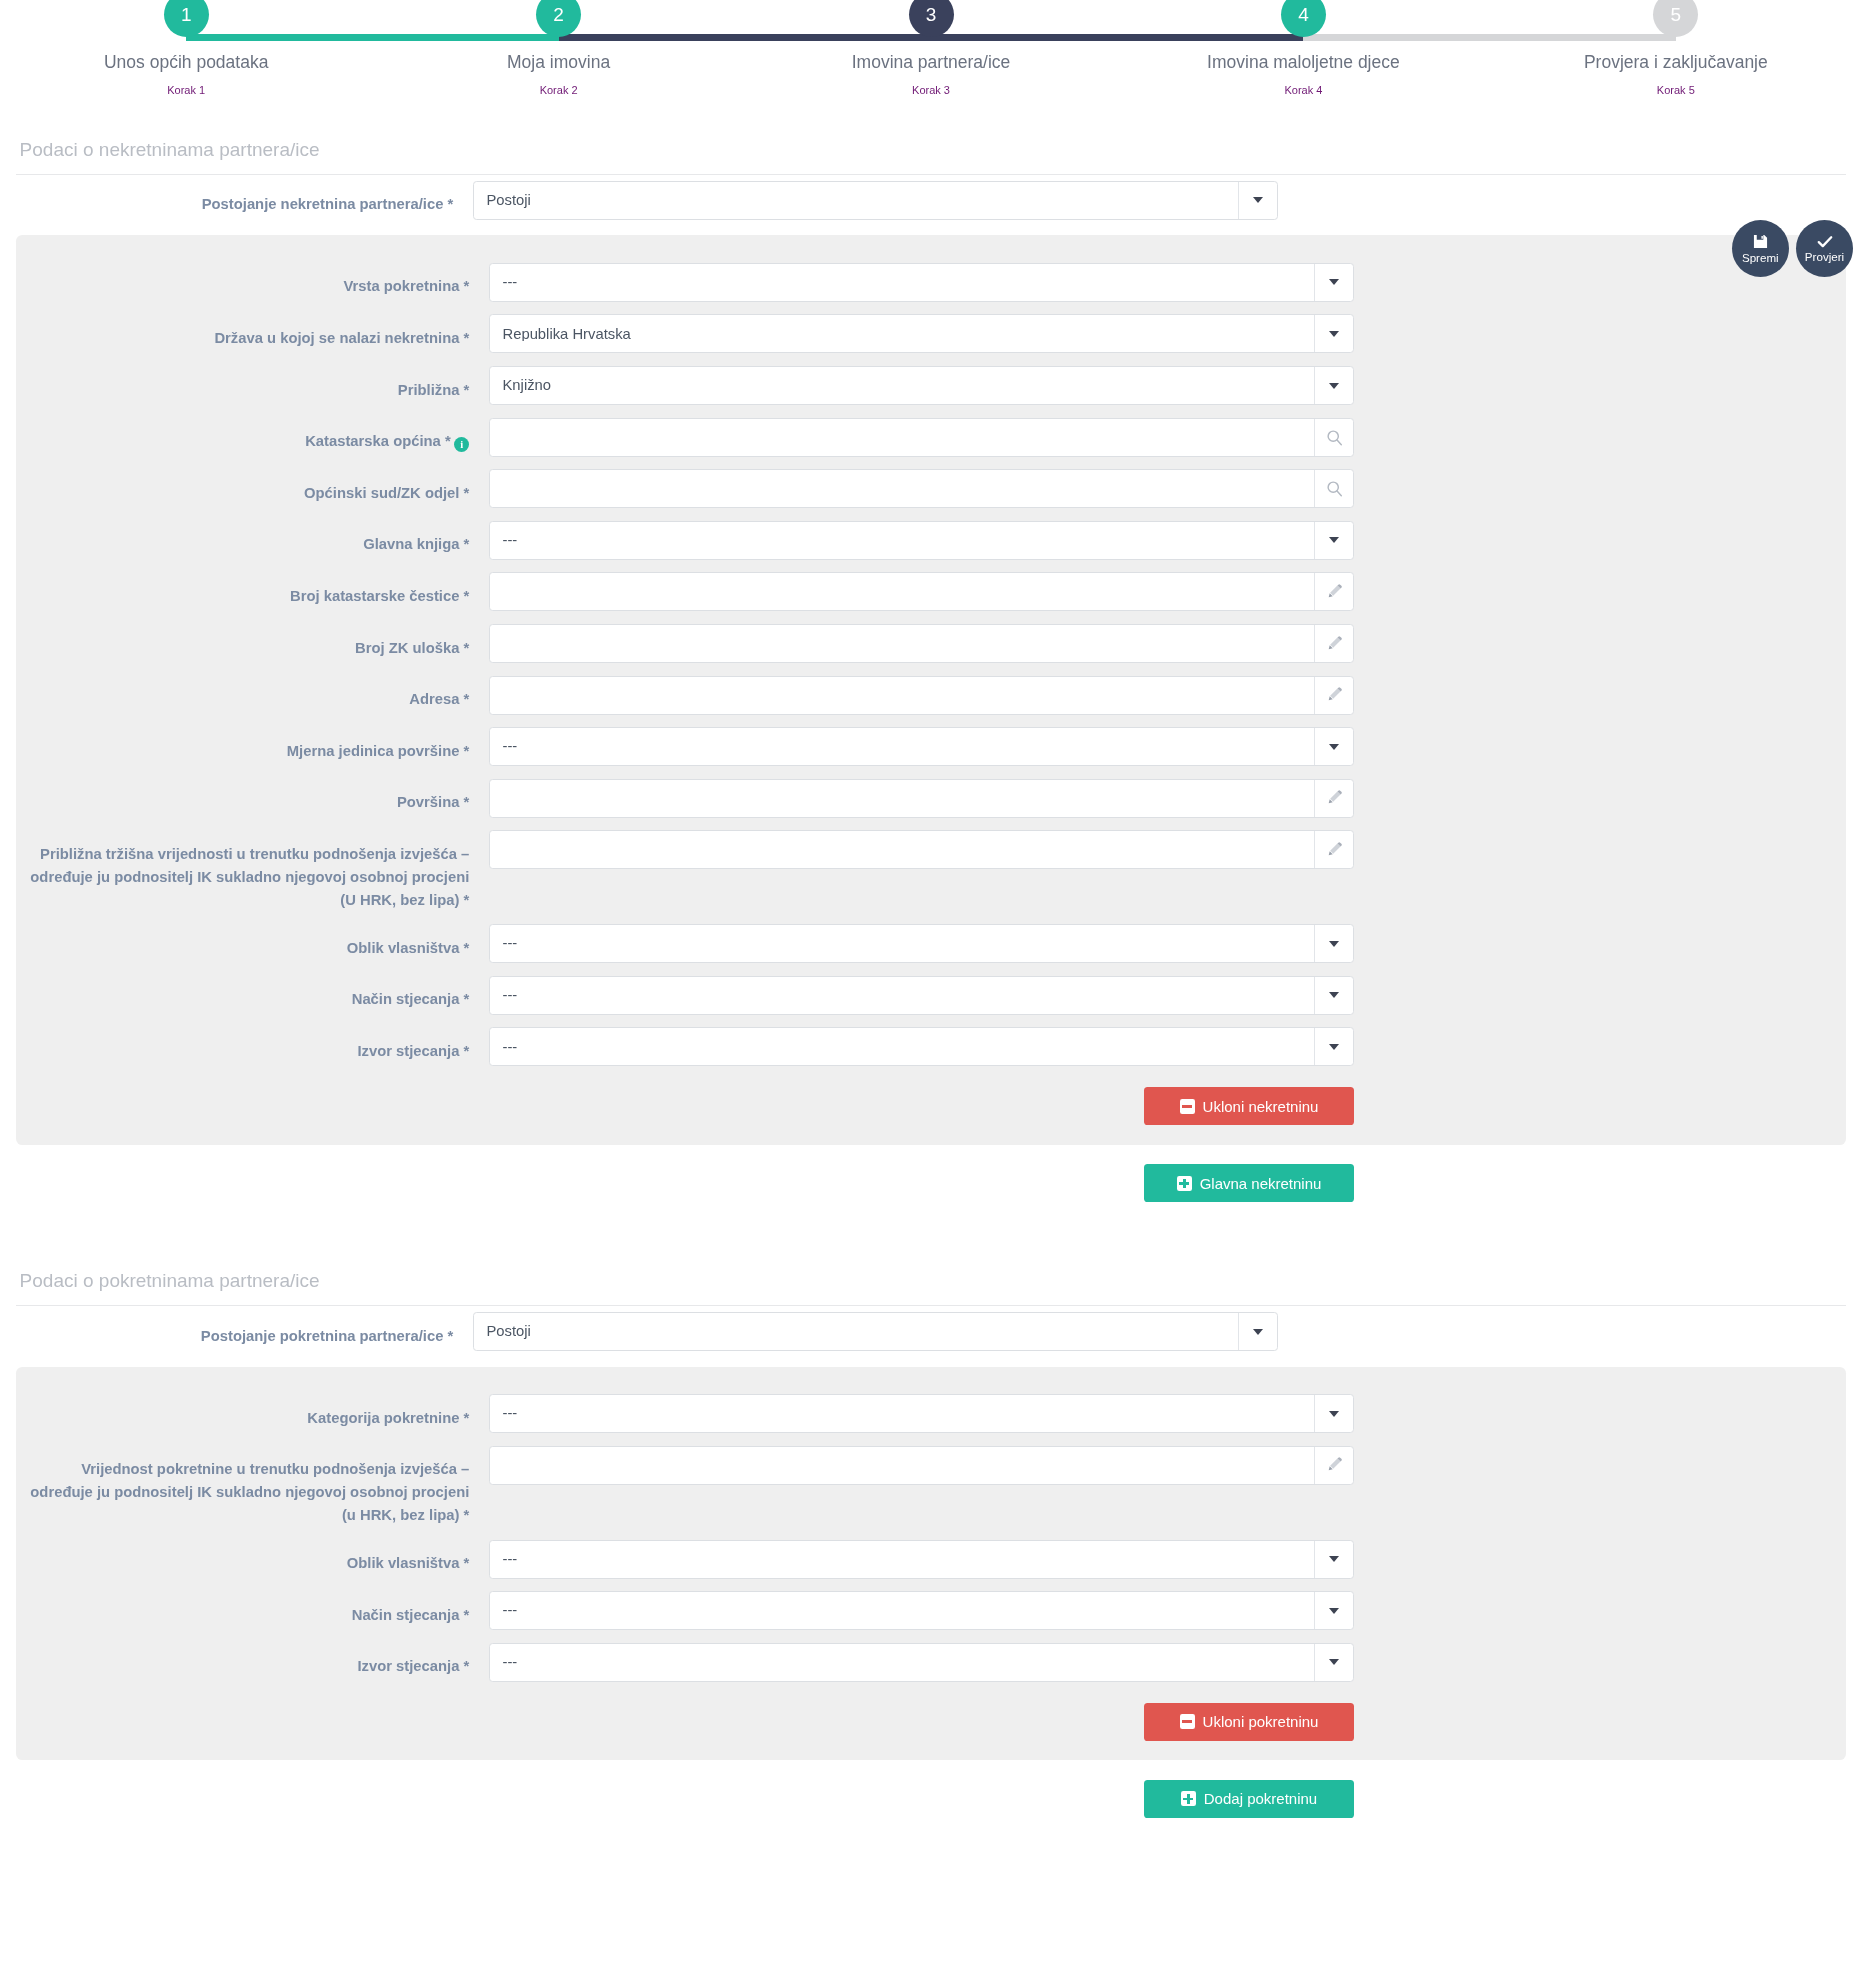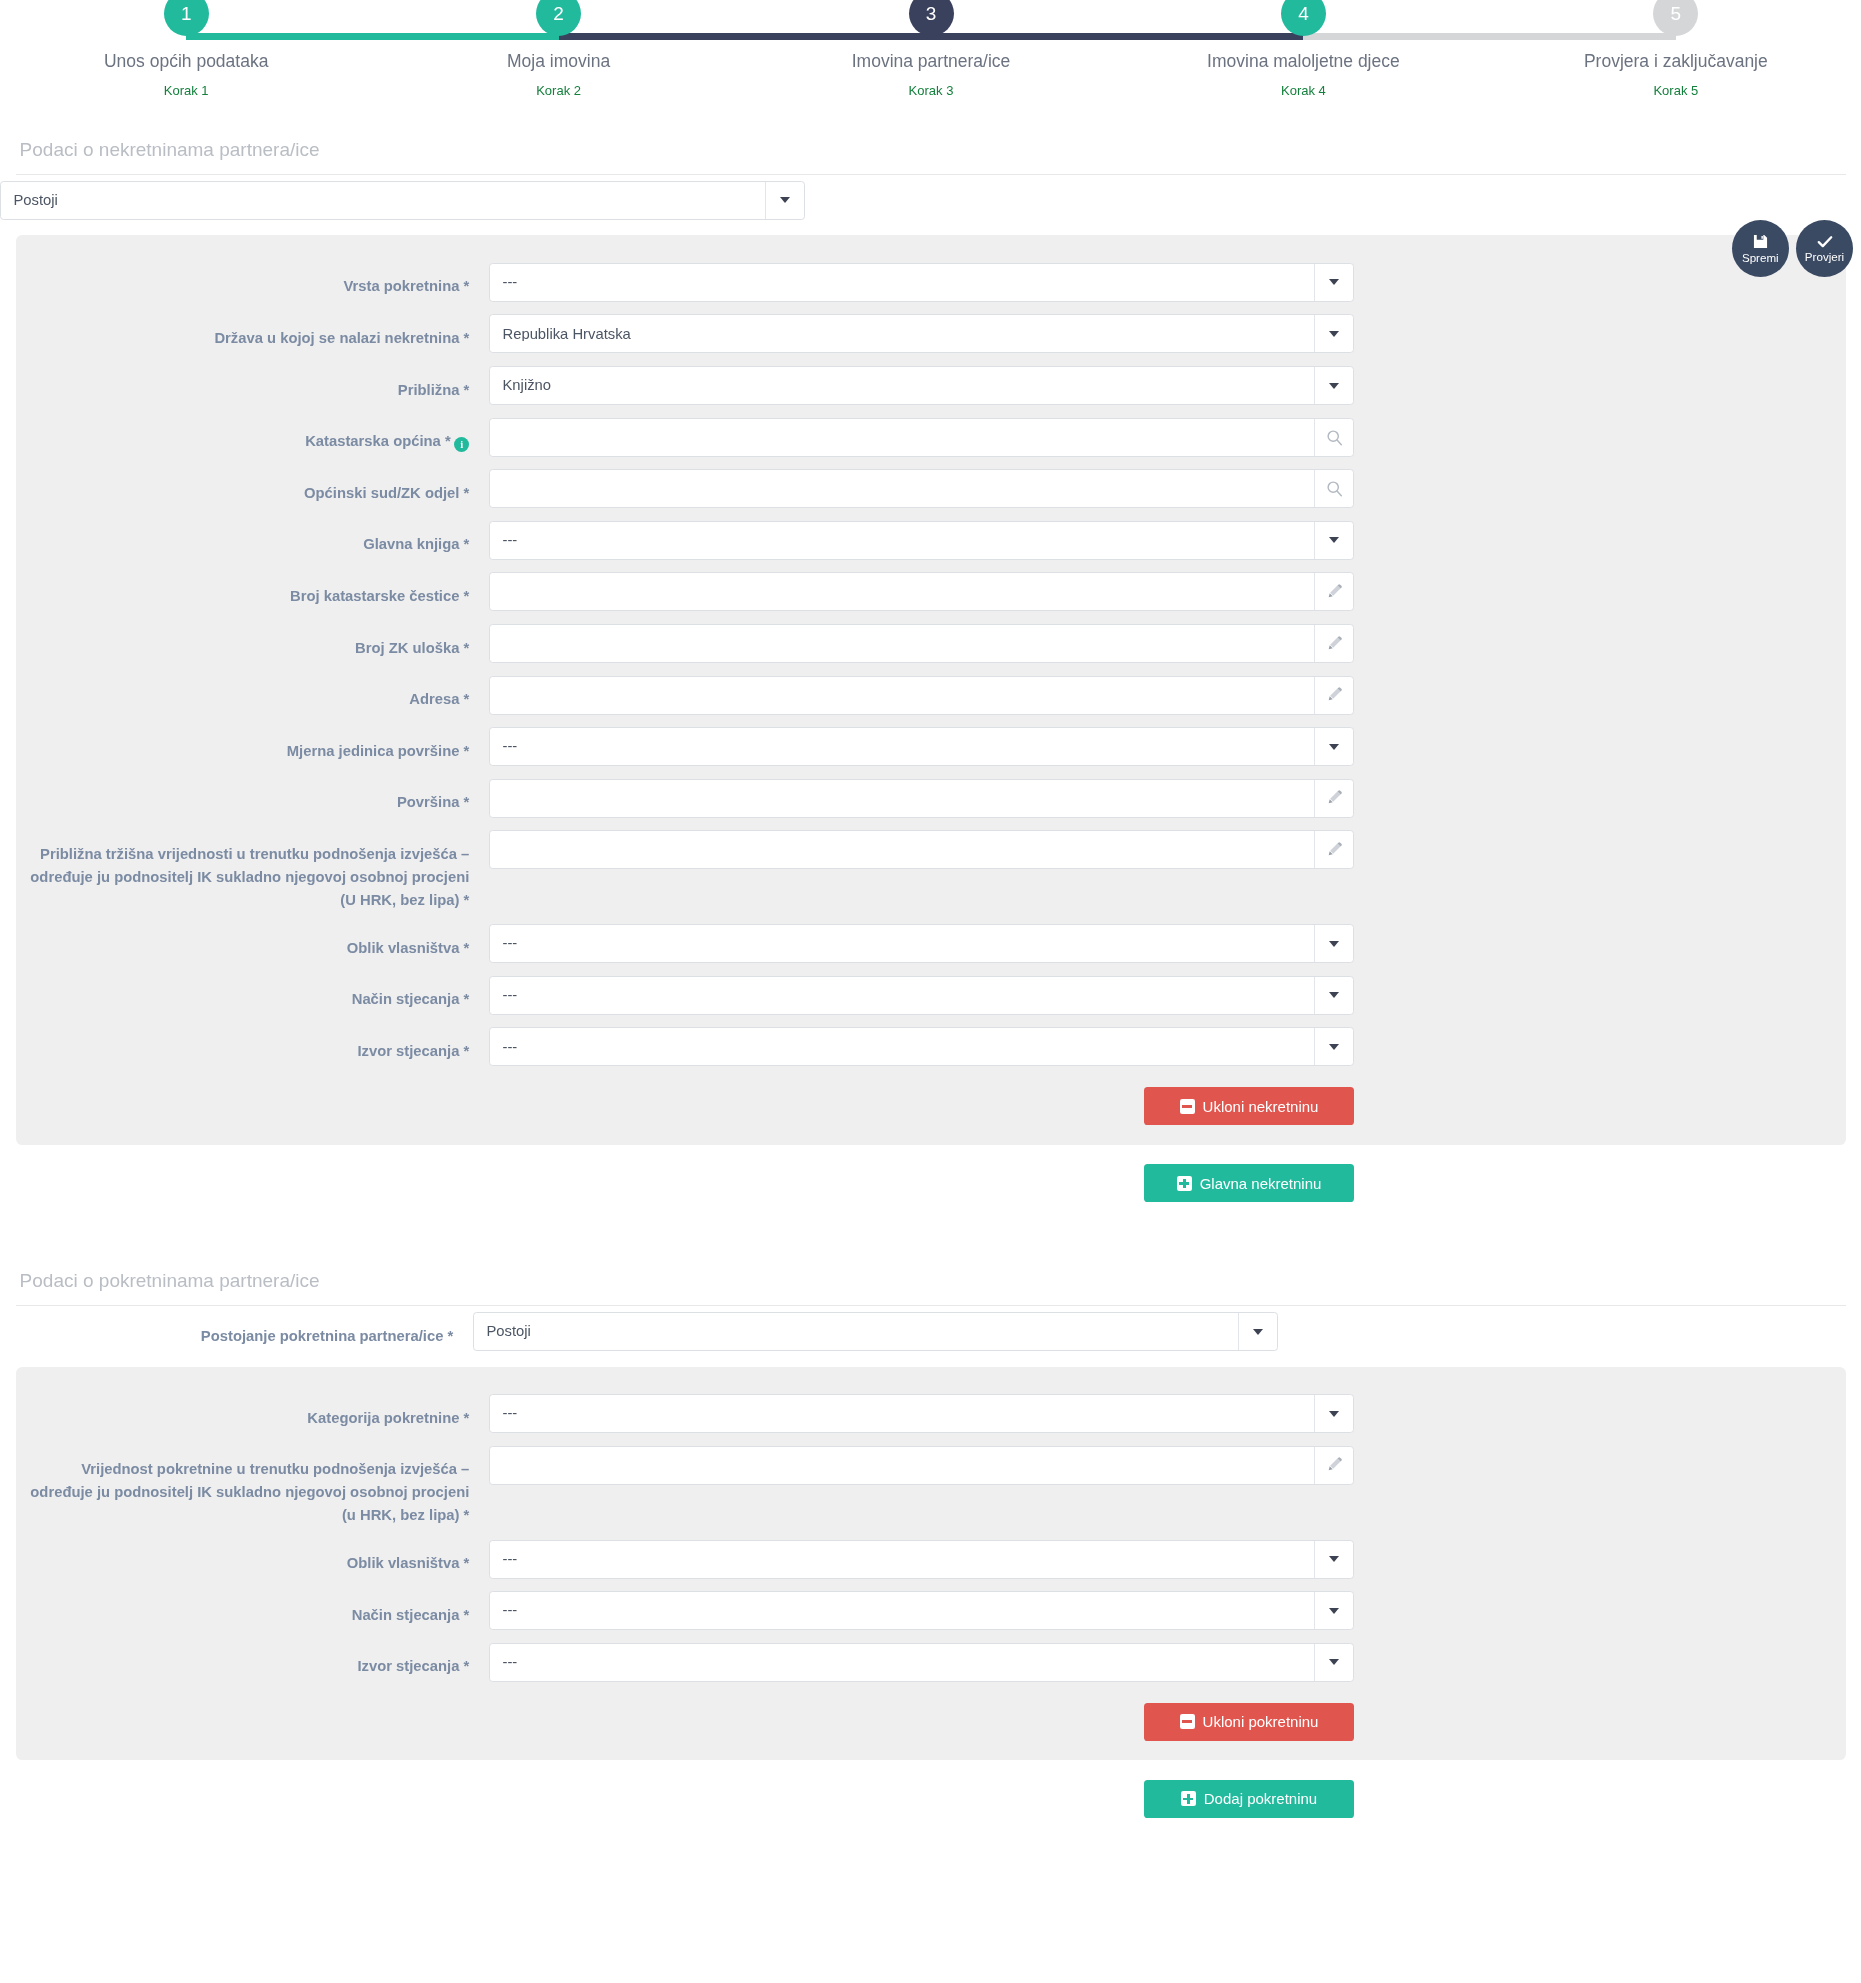--- a/index.html
+++ b/index.html
@@ -55,22 +55,22 @@
   .c-todo { background: #d5d6d8; }
   .step-title {
     margin-top: 15px;
     font-size: 17.5px;
     color: #6b7280;
     white-space: nowrap;
     font-weight: 400;
   }
   .step-sub {
     margin-top: 11px;
-    font-size: 13px;
-    color: #15803d;
+    font-size: 11px;
+    color: #701a75;
     white-space: nowrap;
   }
 
   
   .section-header {
     margin: 0 16px;
     padding: 9px 3.6px 12.5px 3.6px;
     font-size: 19px;
     color: #b9bdc4;
     font-weight: 400;
@@ -295,20 +295,21 @@
           <path d="M2 8l4.5 4.5L16 2.5"></path>
         </svg>
     </span>
     <span class="fab-label">Provjeri</span>
   </button>
 </div>
 
 <div class="section-header">Podaci o nekretninama partnera/ice</div>
 
 <div class="form-row">
+  <div class="lbl">Postojanje nekretnina partnera/ice *</div>
   <div class="ctrl">
     <div class="field w-top">
       <span class="val">Postoji</span>
       <span class="addon">
           <span class="caret"></span>
         </span>
     </div>
   </div>
 </div>
 

